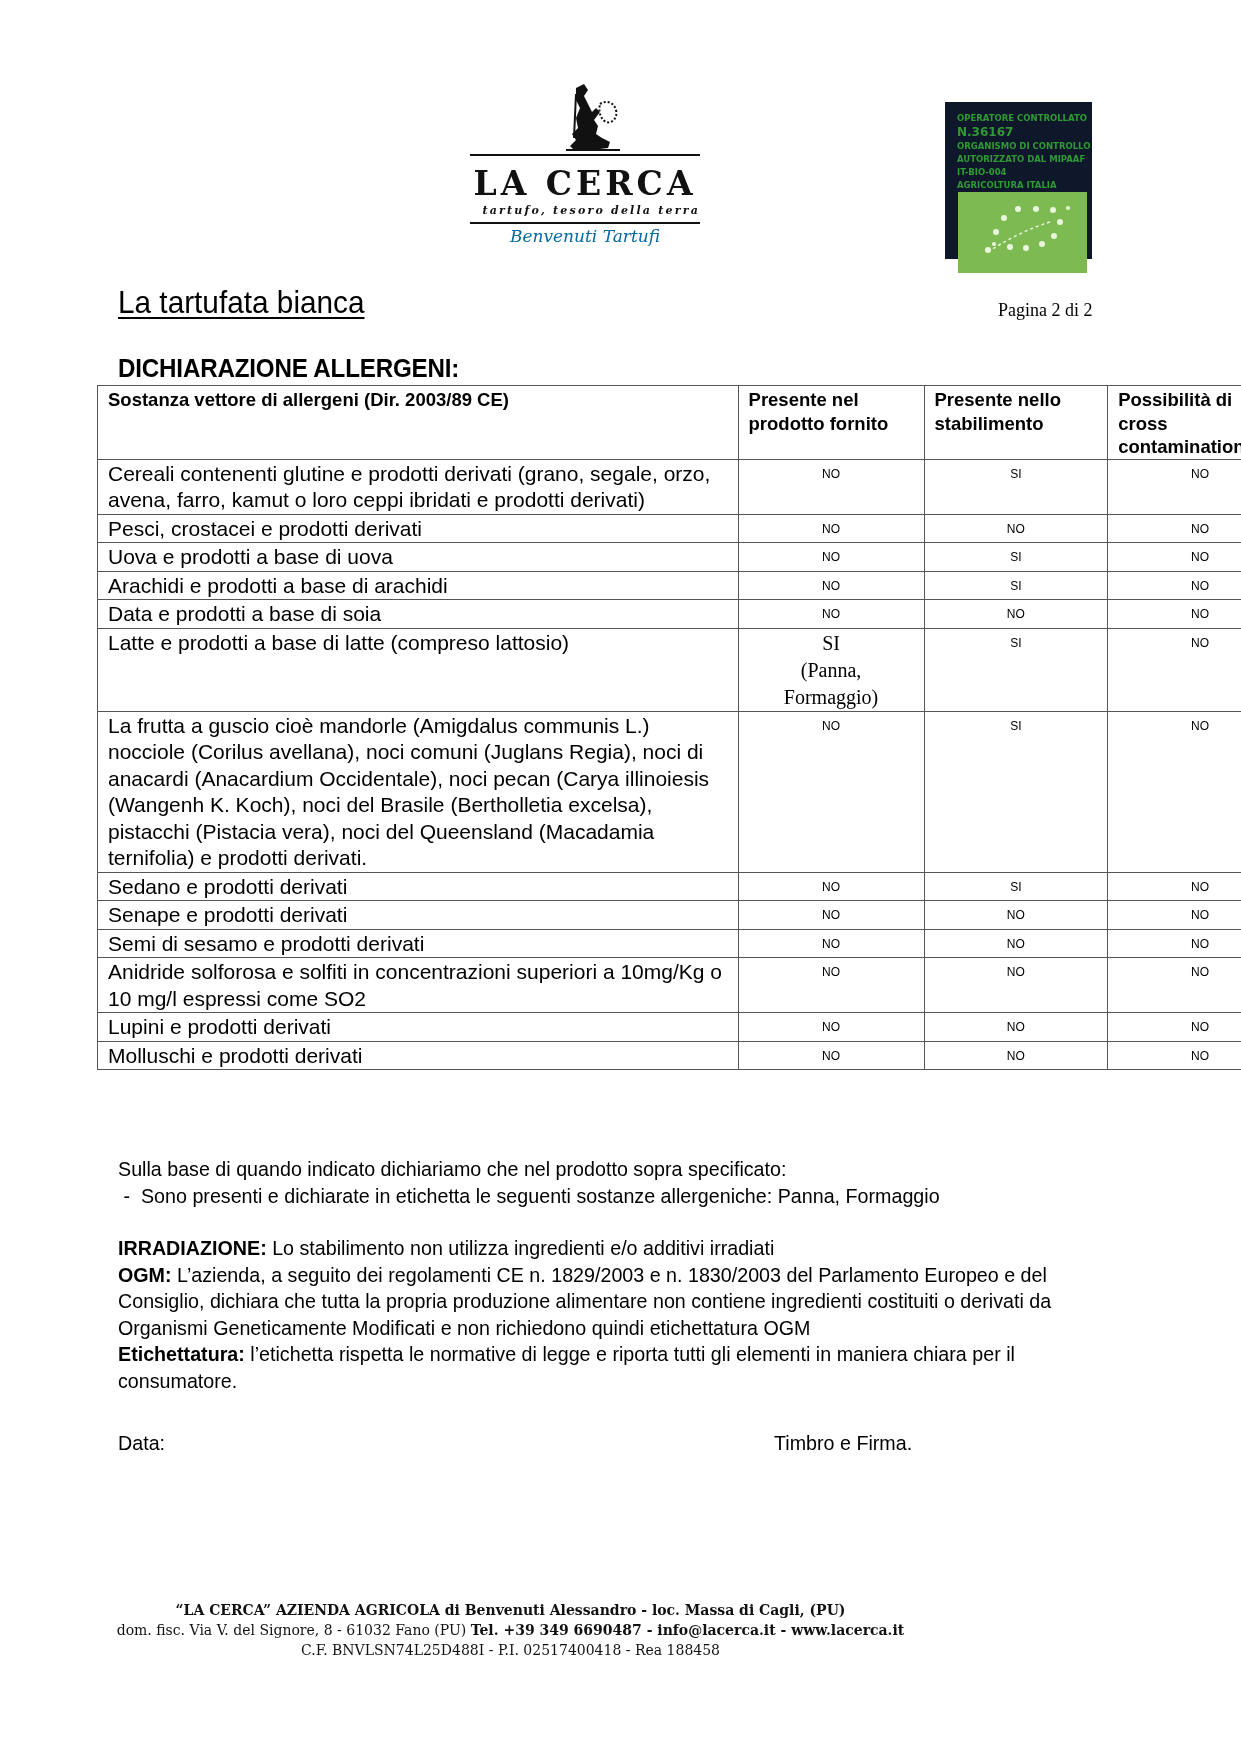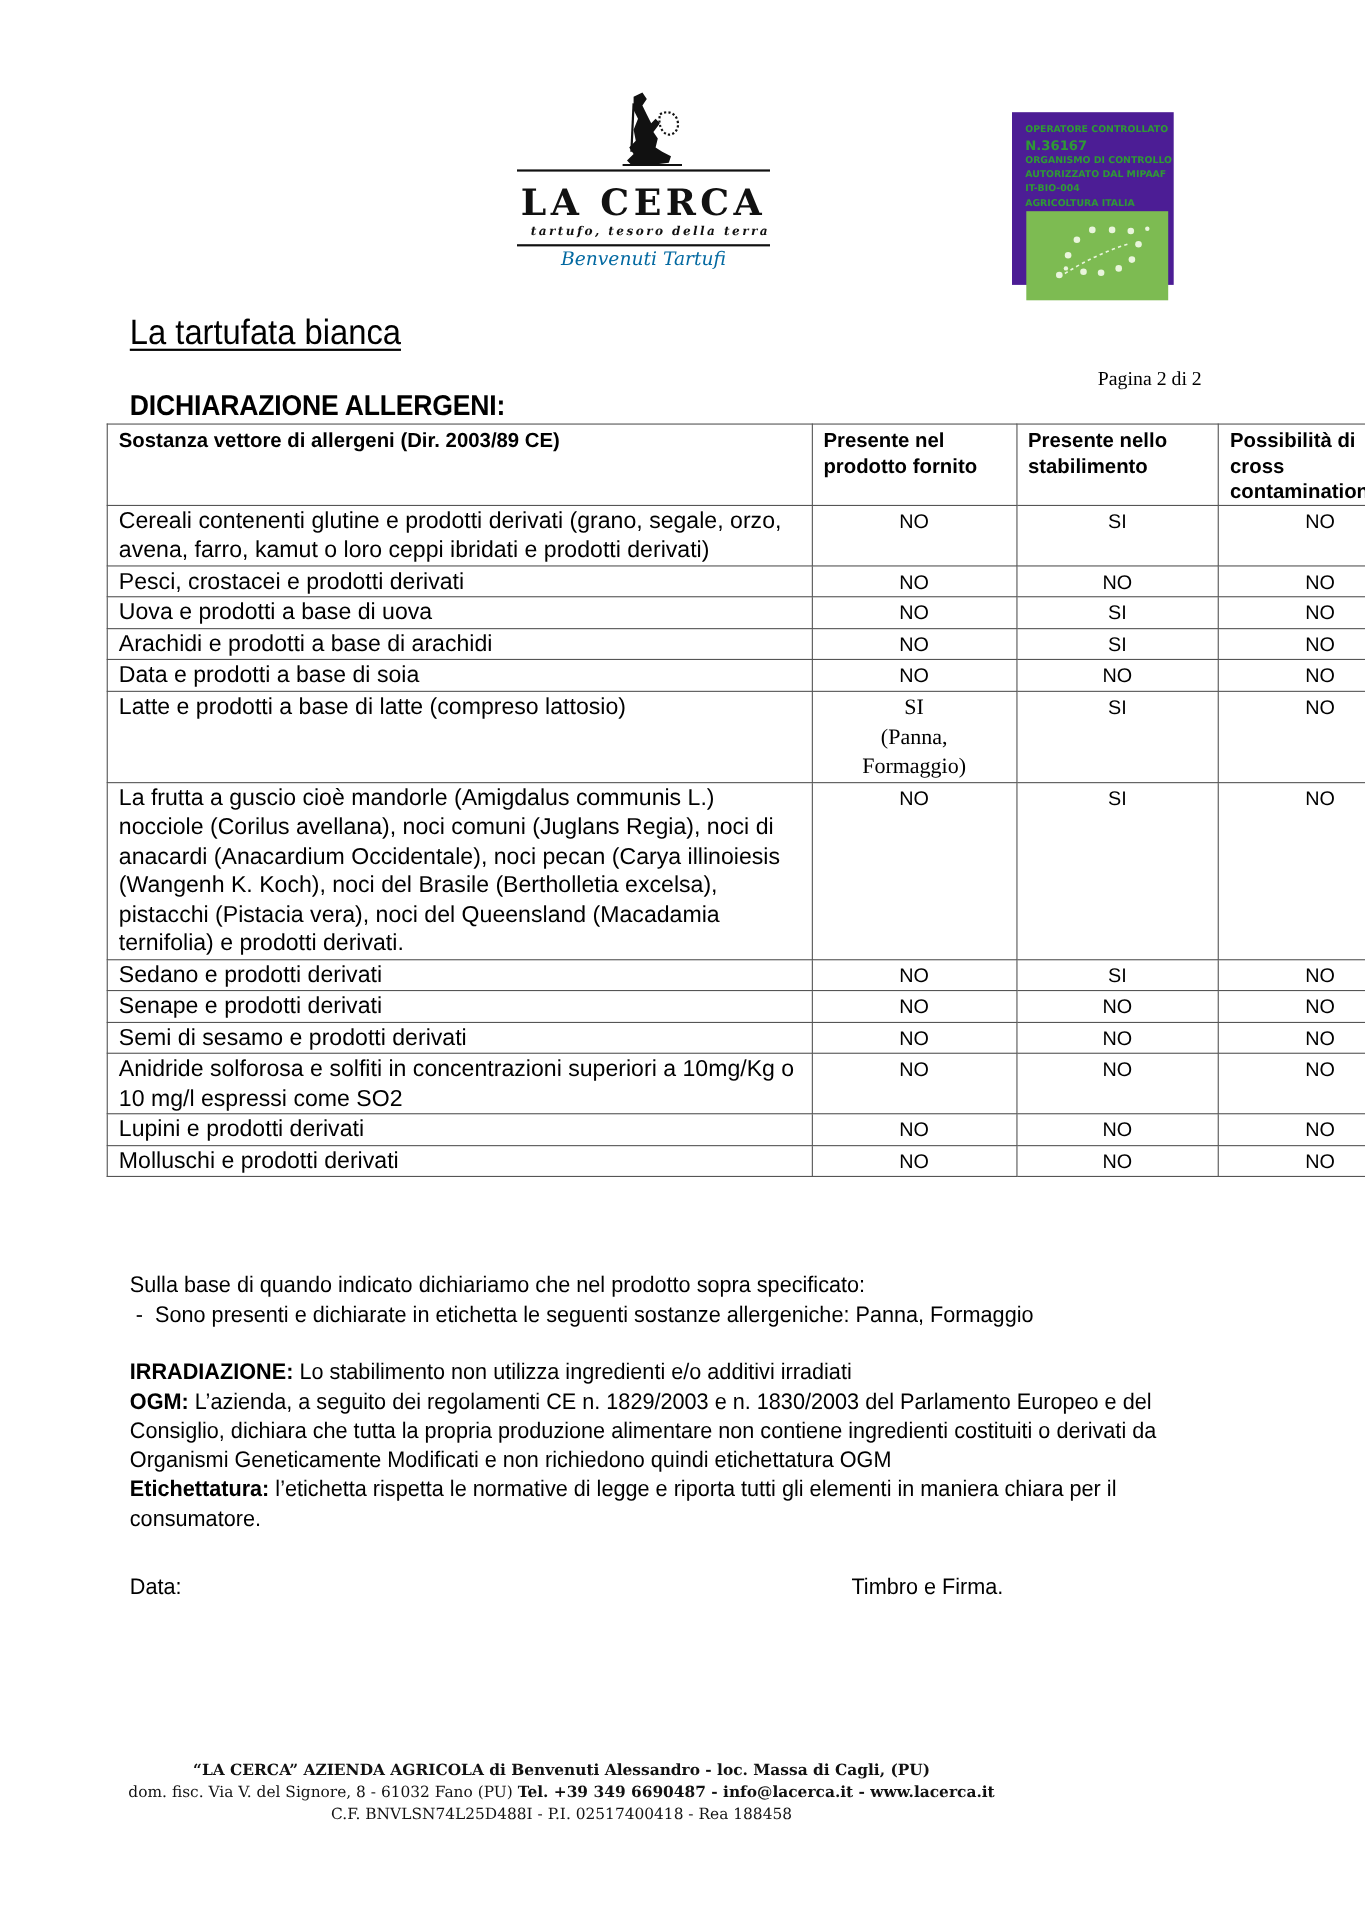--- a/index.html
+++ b/index.html
@@ -8,37 +8,37 @@
 
   
   #logo { left:470px; top:76px; width:240px; height:180px; }
   #logo .figure { position:absolute; left:92px; top:6px; width:60px; height:72px; }
   #logo .rule { position:absolute; left:0; width:230px; height:2px; background:#111; }
   #logo .brand { position:absolute; left:0; width:230px; top:88px; text-align:center; font-family:"DejaVu Serif", serif; font-weight:bold; font-size:33px; letter-spacing:4px; color:#111; }
   #logo .tagline { position:absolute; left:0; width:230px; top:128px; text-align:right; font-family:"DejaVu Serif", serif; font-style:italic; font-weight:bold; font-size:11px; letter-spacing:2.2px; color:#111; }
   #logo .signature { position:absolute; left:0; width:230px; top:150px; text-align:center; font-family:"DejaVu Serif", serif; font-style:italic; font-size:17px; color:#0369a1; }
 
   
-  #badge { left:920px; top:102px; width:147px; height:157px; background:#4c1d95; }
+  #badge { left:945px; top:102px; width:147px; height:157px; background:#0f172a; }
   #badge .txt { position:absolute; left:12px; top:10px; font-family:"DejaVu Sans", sans-serif; font-weight:bold; color:#2f9a35; font-size:8.5px; line-height:13px; white-space:nowrap; }
   #badge .txt .big { font-size:12px; line-height:15px; }
   #badge .leaf { position:absolute; left:13px; top:90px; width:129px; height:81px; background:#7dbb52; }
 
   
   #doc-title { left:118px; top:284px; font-size:32px; text-decoration:underline; text-decoration-thickness:2px; text-underline-offset:4px; font-family:"Liberation Sans", sans-serif; transform:scaleX(0.93); transform-origin:left; }
-  #page-num { left:998px; top:300px; font-size:18px; font-family:"Liberation Serif", serif;margin-top:34px; }
+  #page-num { left:998px; top:300px; font-size:18px; font-family:"Liberation Serif", serif; }
 
   #section-title { left:118px; top:353px; font-size:26px; font-weight:bold; transform:scaleX(0.93); transform-origin:left; letter-spacing:-0.2px; }
 
   
   #allergen-table { position:absolute; left:97px; top:385px; width:1196px; border-collapse:collapse; table-layout:fixed; }
   #allergen-table td, #allergen-table th { border:1.5px solid #555; padding:1px 10px 0 10px; vertical-align:top; }
   #allergen-table th { font-size:18.5px; font-weight:bold; text-align:left; line-height:23.5px; padding-top:2px; padding-bottom:0; }
   #allergen-table td { font-size:21px; line-height:26.5px; }
-  #allergen-table td.val { text-align:center; font-size:18px; line-height:26.5px; padding-top:1px; }
+  #allergen-table td.val { text-align:center; font-size:12px; line-height:26.5px; padding-top:1px; }
   #allergen-table td.val.serif { font-family:"Liberation Serif", serif; font-size:20px; line-height:27px; }
   .col1 { width:558px; } .col2 { width:162px; } .col3 { width:160px; } .col4 { width:161px; }
 
   
   .body-text { position:absolute; left:118px; font-size:20.5px; line-height:26.5px; width:1000px; transform:scaleX(0.96); transform-origin:left; }
   .body-text b { font-weight:bold; }
 
   
   #footer { position:absolute; left:0; top:1600px; width:1021px; text-align:center; font-family:"DejaVu Serif", serif; font-size:14px; line-height:20px; color:#111; }
   #footer .l1 { font-weight:bold; }

